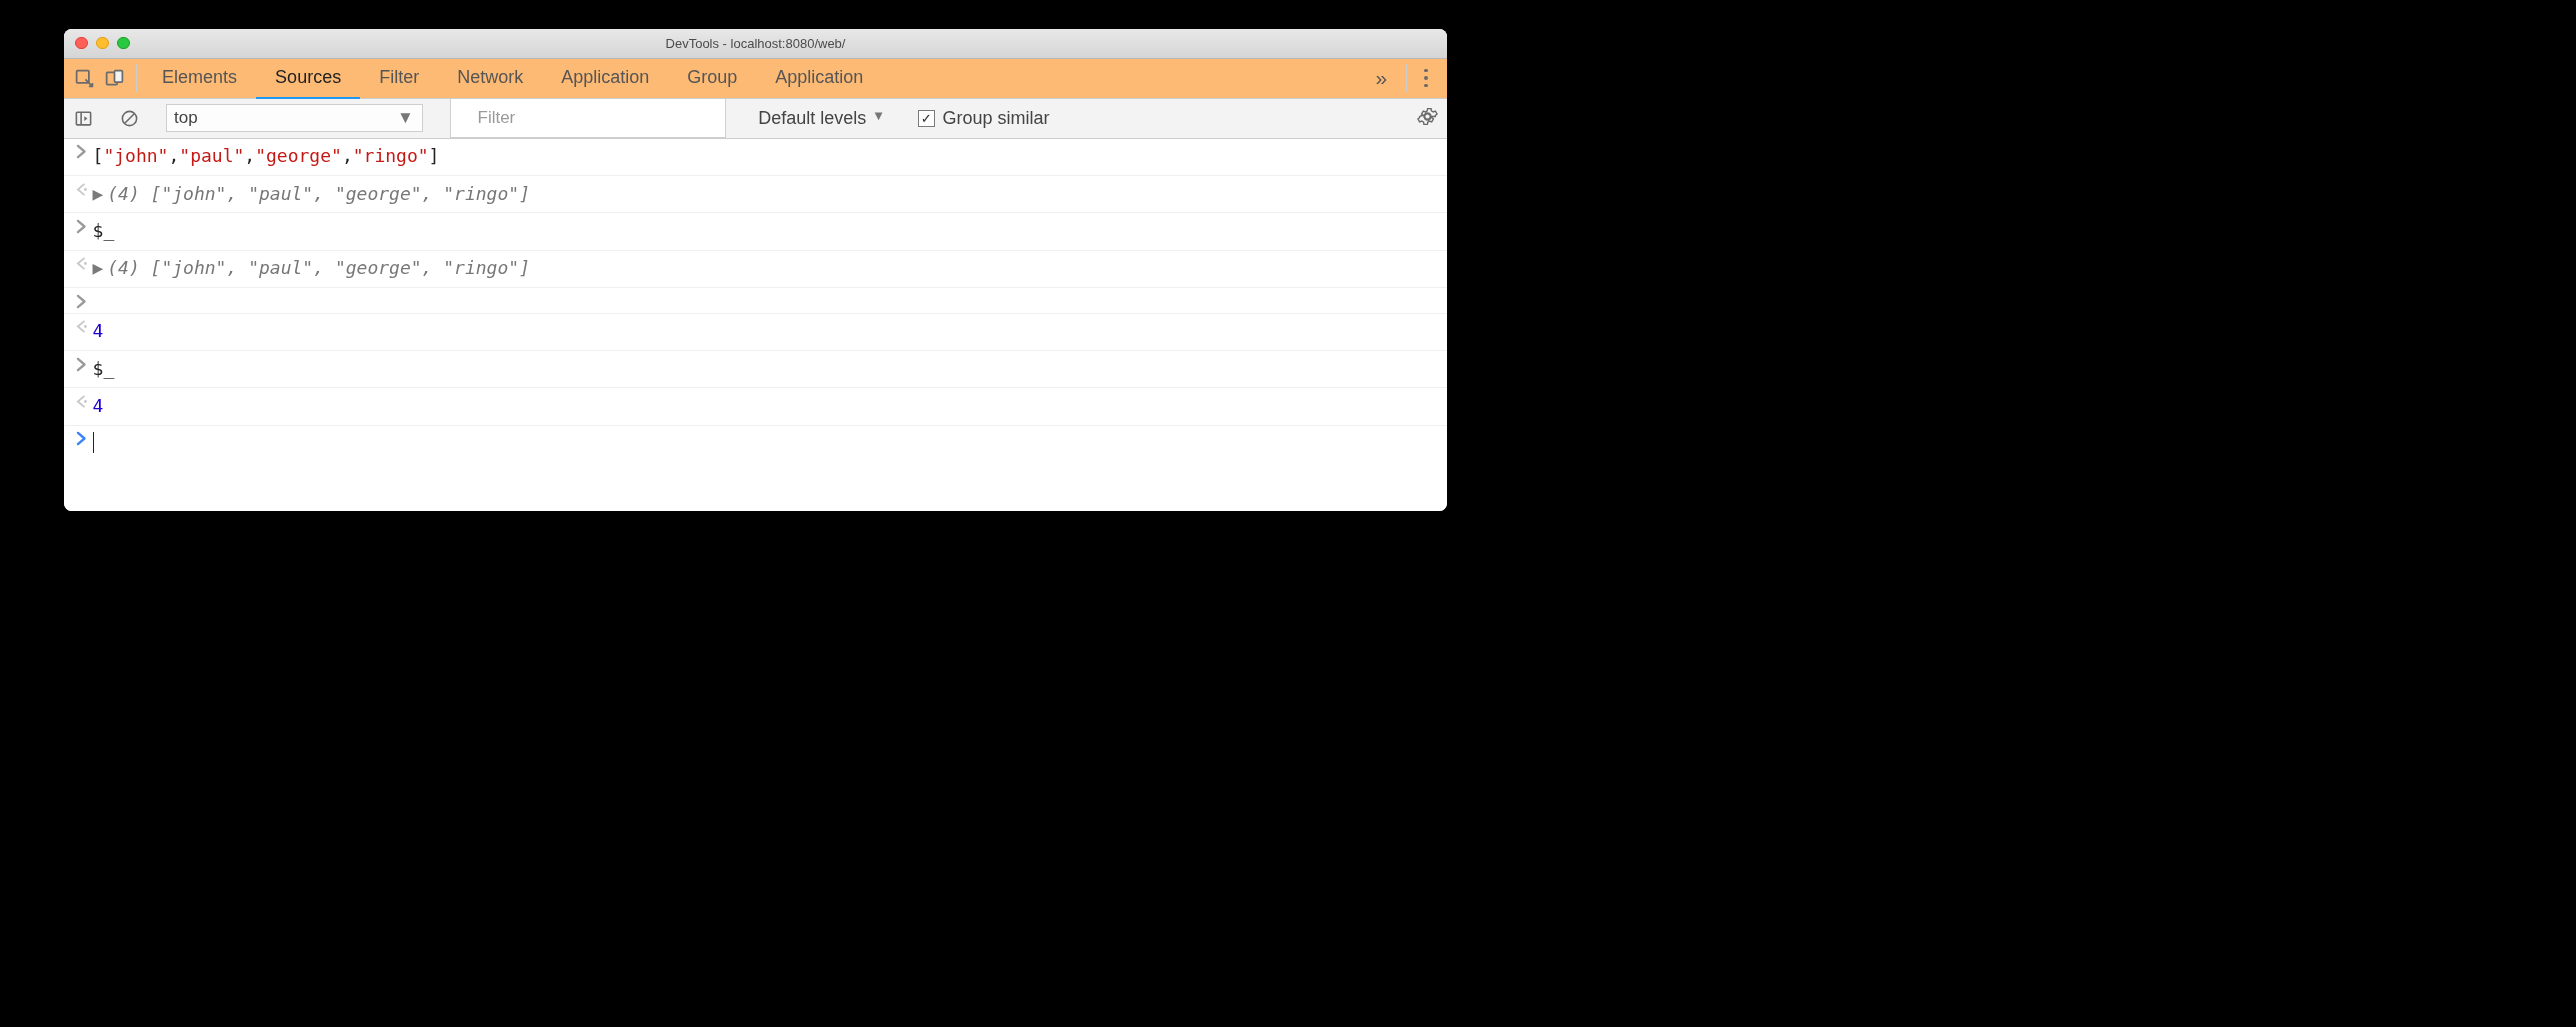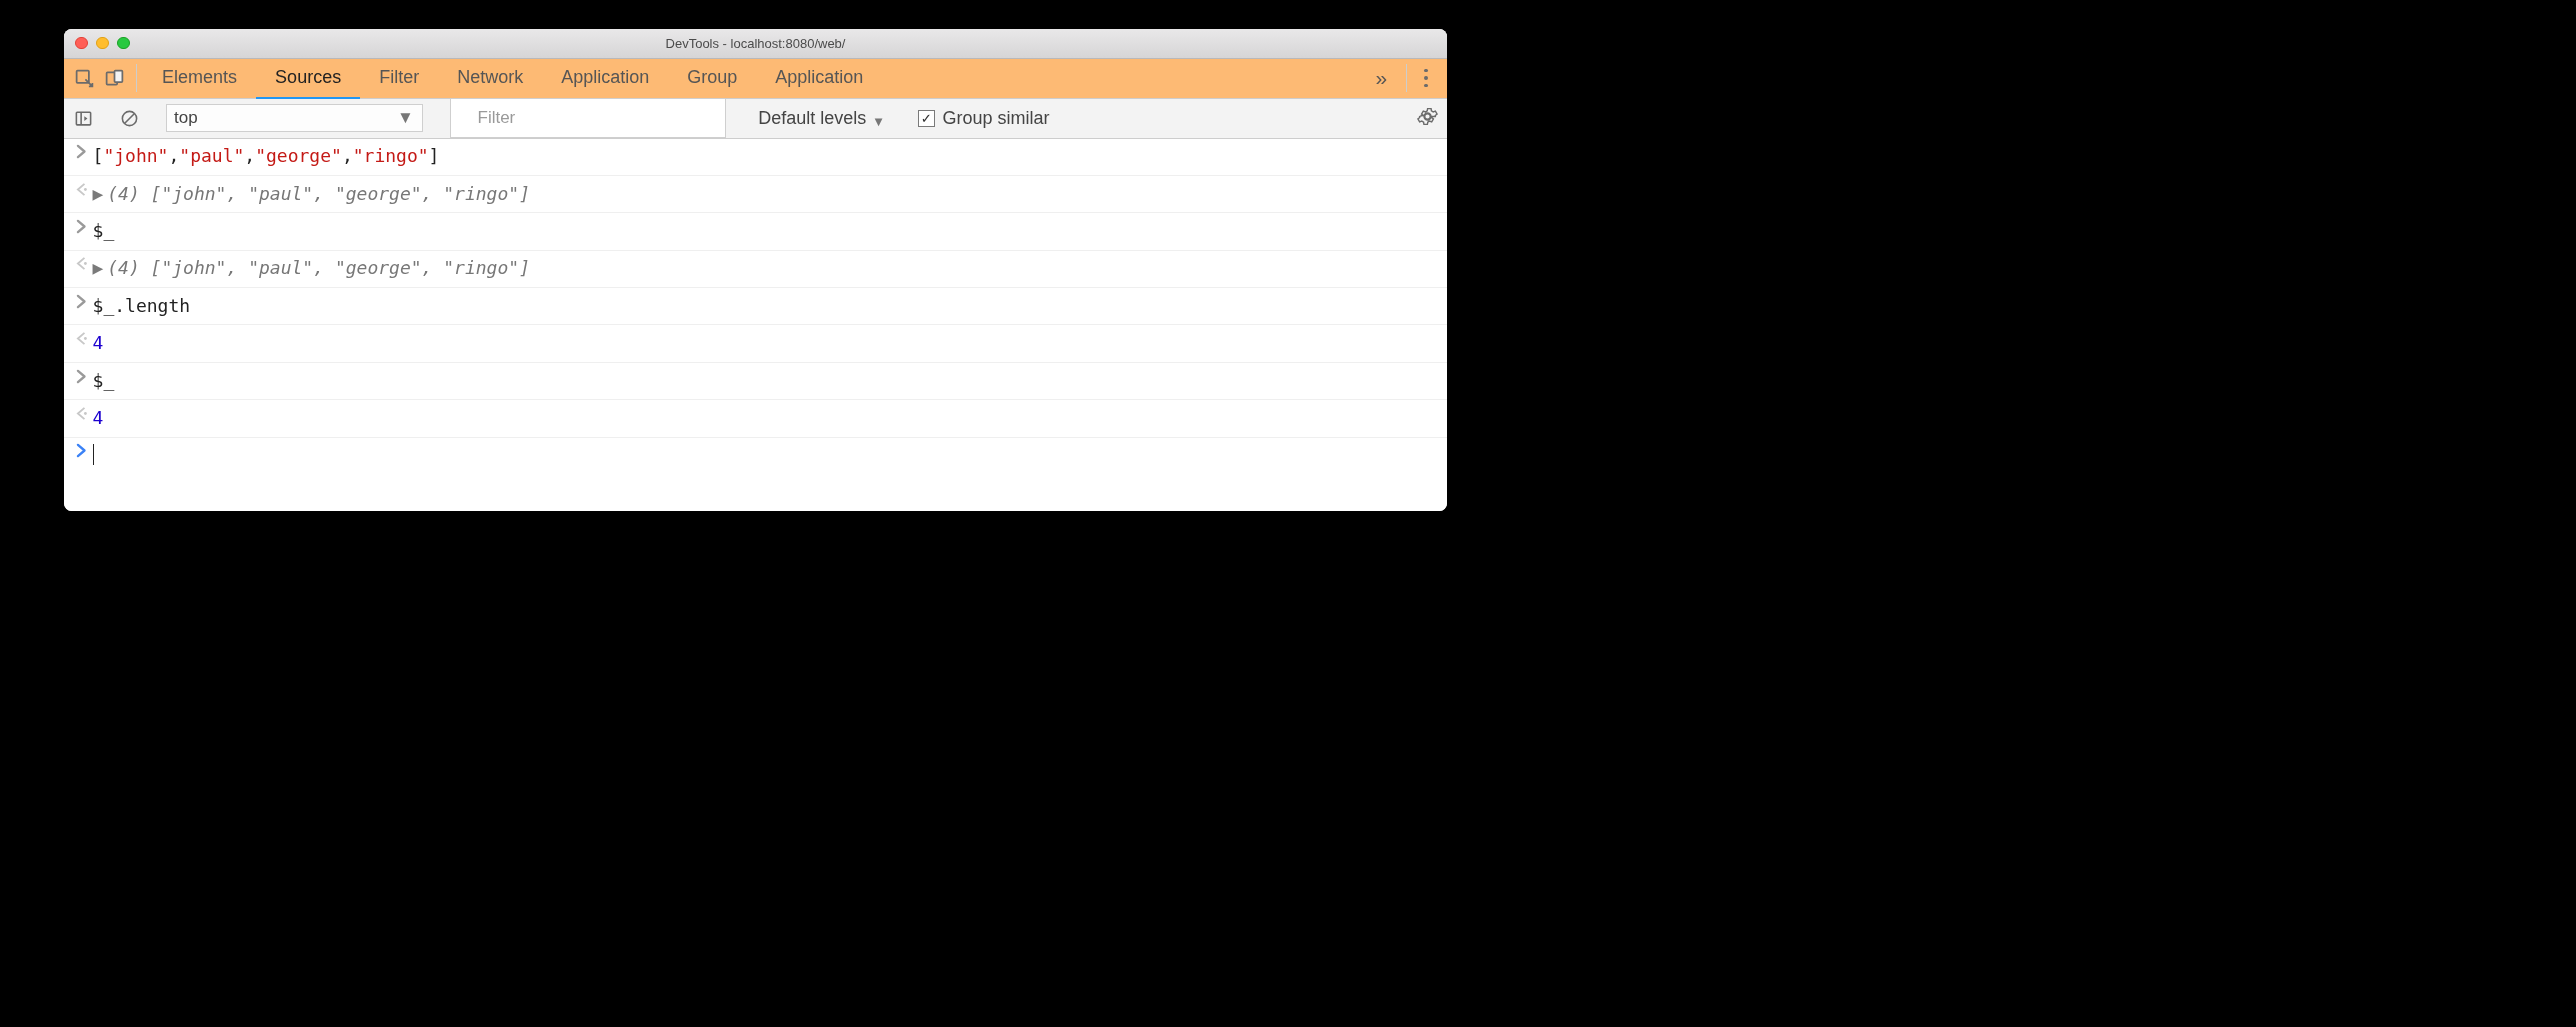--- a/index.html
+++ b/index.html
@@ -118,21 +118,21 @@
   }
   .filter-input {
     width: 276px; height: 40px;
     border: 1px solid #cfcfcf;
     background: #fff;
     padding: 0 27px;
     font-size: 17px; color: #444;
   }
   .filter-input::placeholder { color: #9a9a9a; }
   .levels-select {
-    display: flex; align-items: flex-end; gap: 5.7px;
+    display: flex; align-items: flex-start; gap: 5.7px;
     font-size: 18px; color: #444;
     padding: 0 5.7px;
   }
   .checkbox-wrap {
     display: flex; align-items: center; gap: 7.6px;
     font-size: 18px; color: #444;
   }
   .checkbox-box {
     width: 17px; height: 17px;
     border: 1px solid #7a7a7a;
@@ -319,21 +319,20 @@
           </svg>
         </span>
         <div class="content"><span class="expand-tri">▶</span><span class="c-ital">(4) </span><span class="c-ital">[</span><span class="c-str c-ital">"john"</span><span class="c-ital">, </span><span class="c-str c-ital">"paul"</span><span class="c-ital">, </span><span class="c-str c-ital">"george"</span><span class="c-ital">, </span><span class="c-str c-ital">"ringo"</span><span class="c-ital">]</span></div>
       </div>
       <div class="row">
         <span class="gutter">
           <svg width="11.4" height="15" viewBox="0 0 12 16">
             <path d="M2 2 L9 8 L2 14" fill="none" stroke="currentColor" stroke-width="2.5" stroke-linecap="round" stroke-linejoin="round"></path>
           </svg>
         </span>
-        <div class="content"><span class="c-punc">$_.length</span></div>
       </div>
       <div class="row">
         <span class="gutter">
           <svg width="13.3" height="15" viewBox="0 0 14 16">
             <path d="M10 2 L3 8 L10 14" fill="none" stroke="#c8c8c8" stroke-width="2"></path>
             <circle cx="11" cy="8" r="1.5" fill="#c8c8c8"></circle>
           </svg>
         </span>
         <div class="content"><span class="c-num">4</span></div>
       </div>

